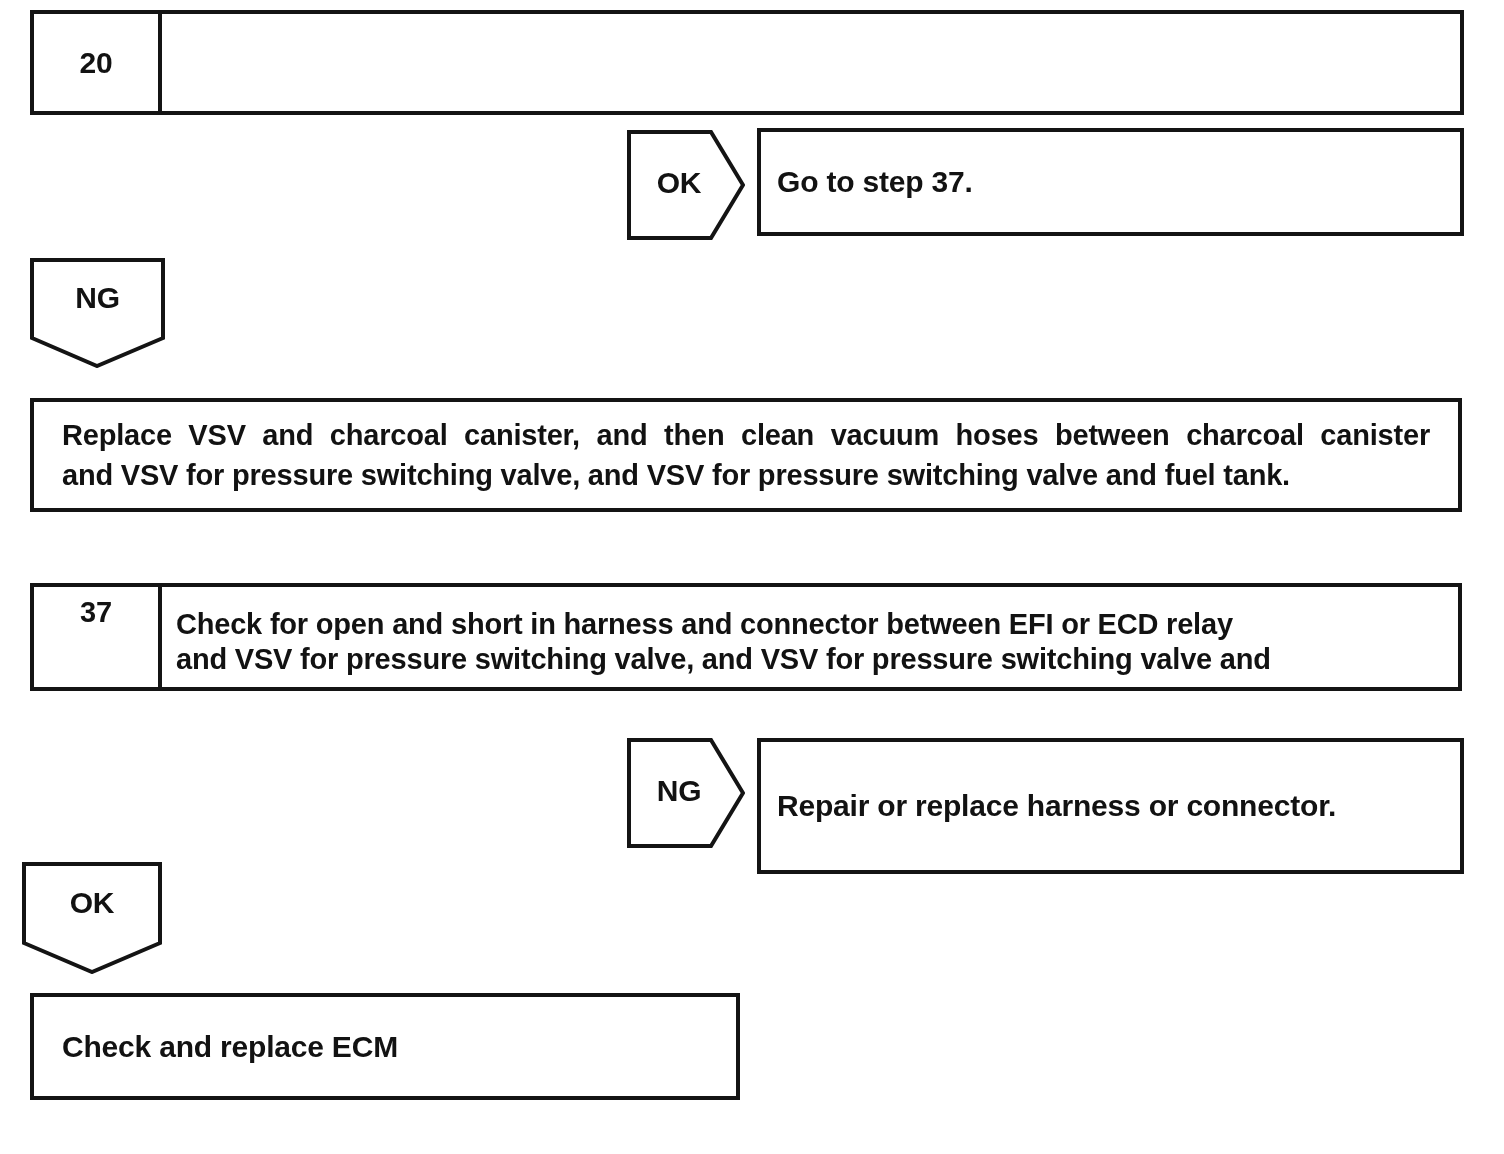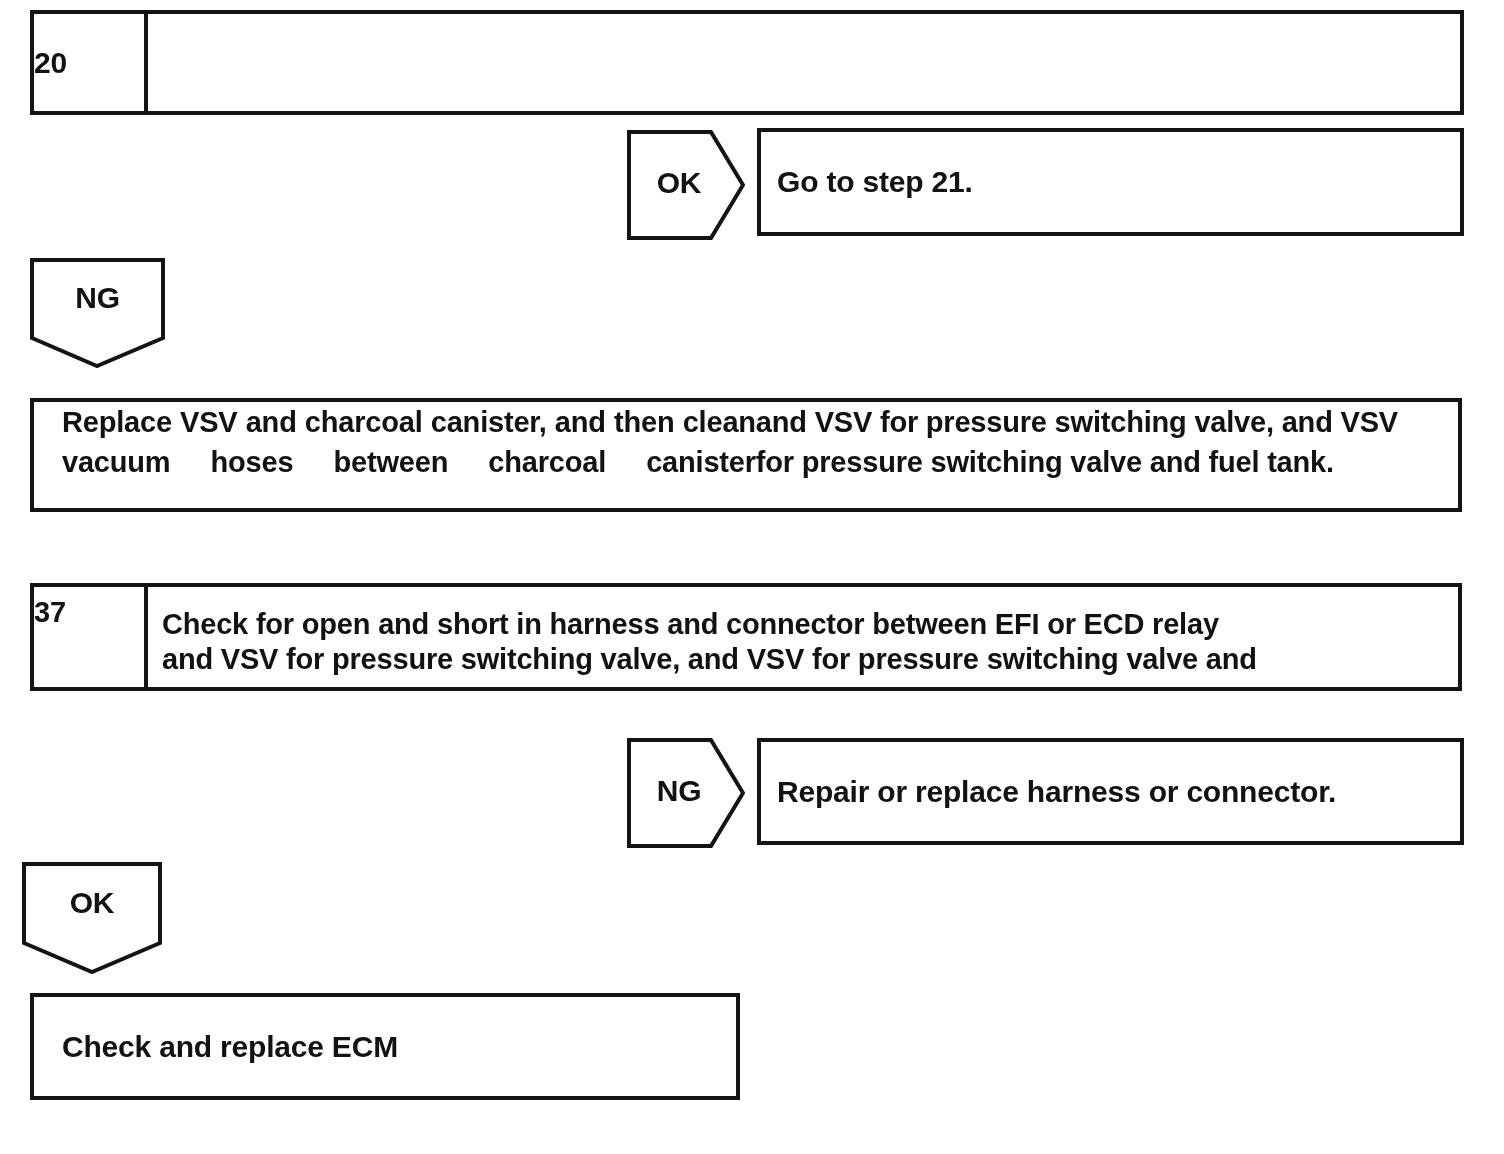--- a/index.html
+++ b/index.html
@@ -14,44 +14,45 @@
     letter-spacing: -0.2px;
     overflow: hidden;
   }
   .abs { position: absolute; box-sizing: border-box; }
   .box {
     border: 4px solid #141414;
     background: #ffffff;
   }
   .step-row { display: flex; align-items: stretch; }
   .num-cell {
-    width: 114px;
+    width: 128px;
     flex: none;
     border-right: 4px solid #141414;
     display: flex;
+    justify-content: center;
     box-sizing: border-box;
     font-size: 30px;
   }
   .title-cell {
     flex: 1;
     padding-left: 14px;
     padding-right: 10px;
     box-sizing: border-box;
     font-size: 30px;
   }
   .v-center { display: flex; align-items: center; }
   .single-line {
     display: flex;
     align-items: center;
     font-size: 30px;
   }
   .multi { line-height: 35px; font-size: 29px; }
   .replace-lines {
     display: flex;
-    flex-direction: row;
+    flex-direction: column;
     justify-content: center;
     height: 100%;
     padding: 0 28px;
     box-sizing: border-box;
     font-size: 29px;
     line-height: 40px;
   }
   .justify-line {
     text-align: justify;
     text-align-last: justify;
@@ -87,21 +88,21 @@
   </div>
 
   <div class="pent-wrap" style="left:627px; top:130px; width:118px; height:110px;">
     <svg width="118" height="110" viewBox="0 0 118 110">
       <polygon points="2,2 84,2 116,55 84,108 2,108" fill="#ffffff" stroke="#141414" stroke-width="4" stroke-linejoin="miter"></polygon>
     </svg>
     <div class="pent-label-right">OK</div>
   </div>
 
   <div class="abs box single-line" style="left:757px; top:128px; width:707px; height:108px; padding-left:16px;">
-    <span>Go to step 21.</span>
+    <span>Go to step 37.</span>
   </div>
 
   <div class="pent-wrap" style="left:30px; top:258px; width:135px; height:110px;">
     <svg width="135" height="110" viewBox="0 0 135 110">
       <polygon points="2,2 133,2 133,80 67,108 2,80" fill="#ffffff" stroke="#141414" stroke-width="4" stroke-linejoin="miter"></polygon>
     </svg>
     <div class="pent-label-down">NG</div>
   </div>
 
   <div class="abs box" style="left:30px; top:398px; width:1432px; height:114px;">
@@ -121,21 +122,21 @@
     </div>
   </div>
 
   <div class="pent-wrap" style="left:627px; top:738px; width:118px; height:110px;">
     <svg width="118" height="110" viewBox="0 0 118 110">
       <polygon points="2,2 84,2 116,55 84,108 2,108" fill="#ffffff" stroke="#141414" stroke-width="4" stroke-linejoin="miter"></polygon>
     </svg>
     <div class="pent-label-right">NG</div>
   </div>
 
-  <div class="abs box single-line" style="left:757px; top:738px; width:707px; height:107px; padding-left:16px;">
+  <div class="abs box single-line" style="left:757px; top:738px; width:707px; height:136px; padding-left:16px;">
     <span>Repair or replace harness or connector.</span>
   </div>
 
   <div class="pent-wrap" style="left:22px; top:862px; width:140px; height:112px;">
     <svg width="140" height="112" viewBox="0 0 140 112">
       <polygon points="2,2 138,2 138,81 70,110 2,81" fill="#ffffff" stroke="#141414" stroke-width="4" stroke-linejoin="miter"></polygon>
     </svg>
     <div class="pent-label-down" style="height:82px;">OK</div>
   </div>
 

